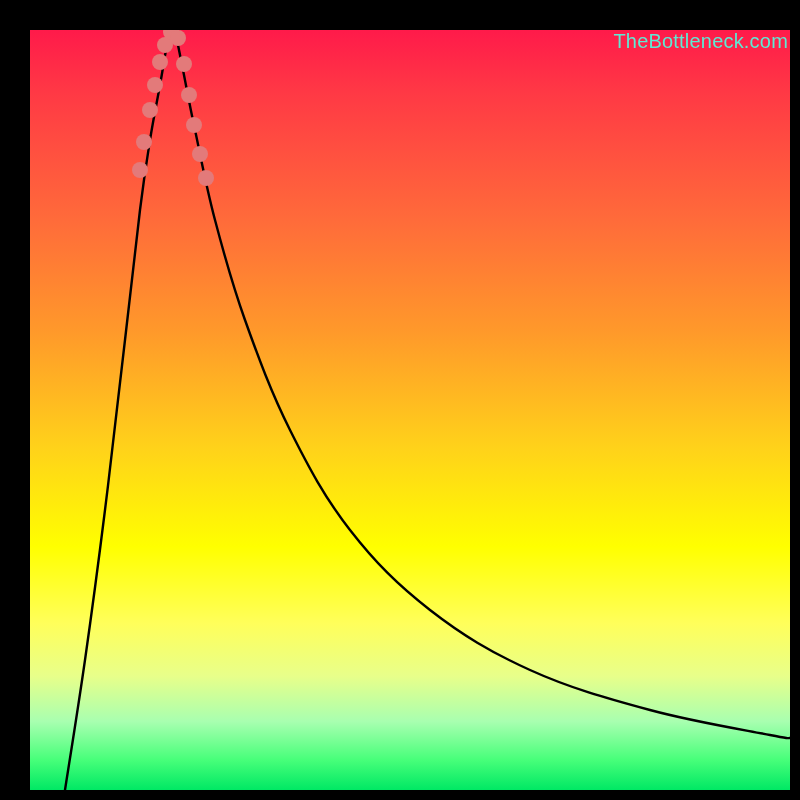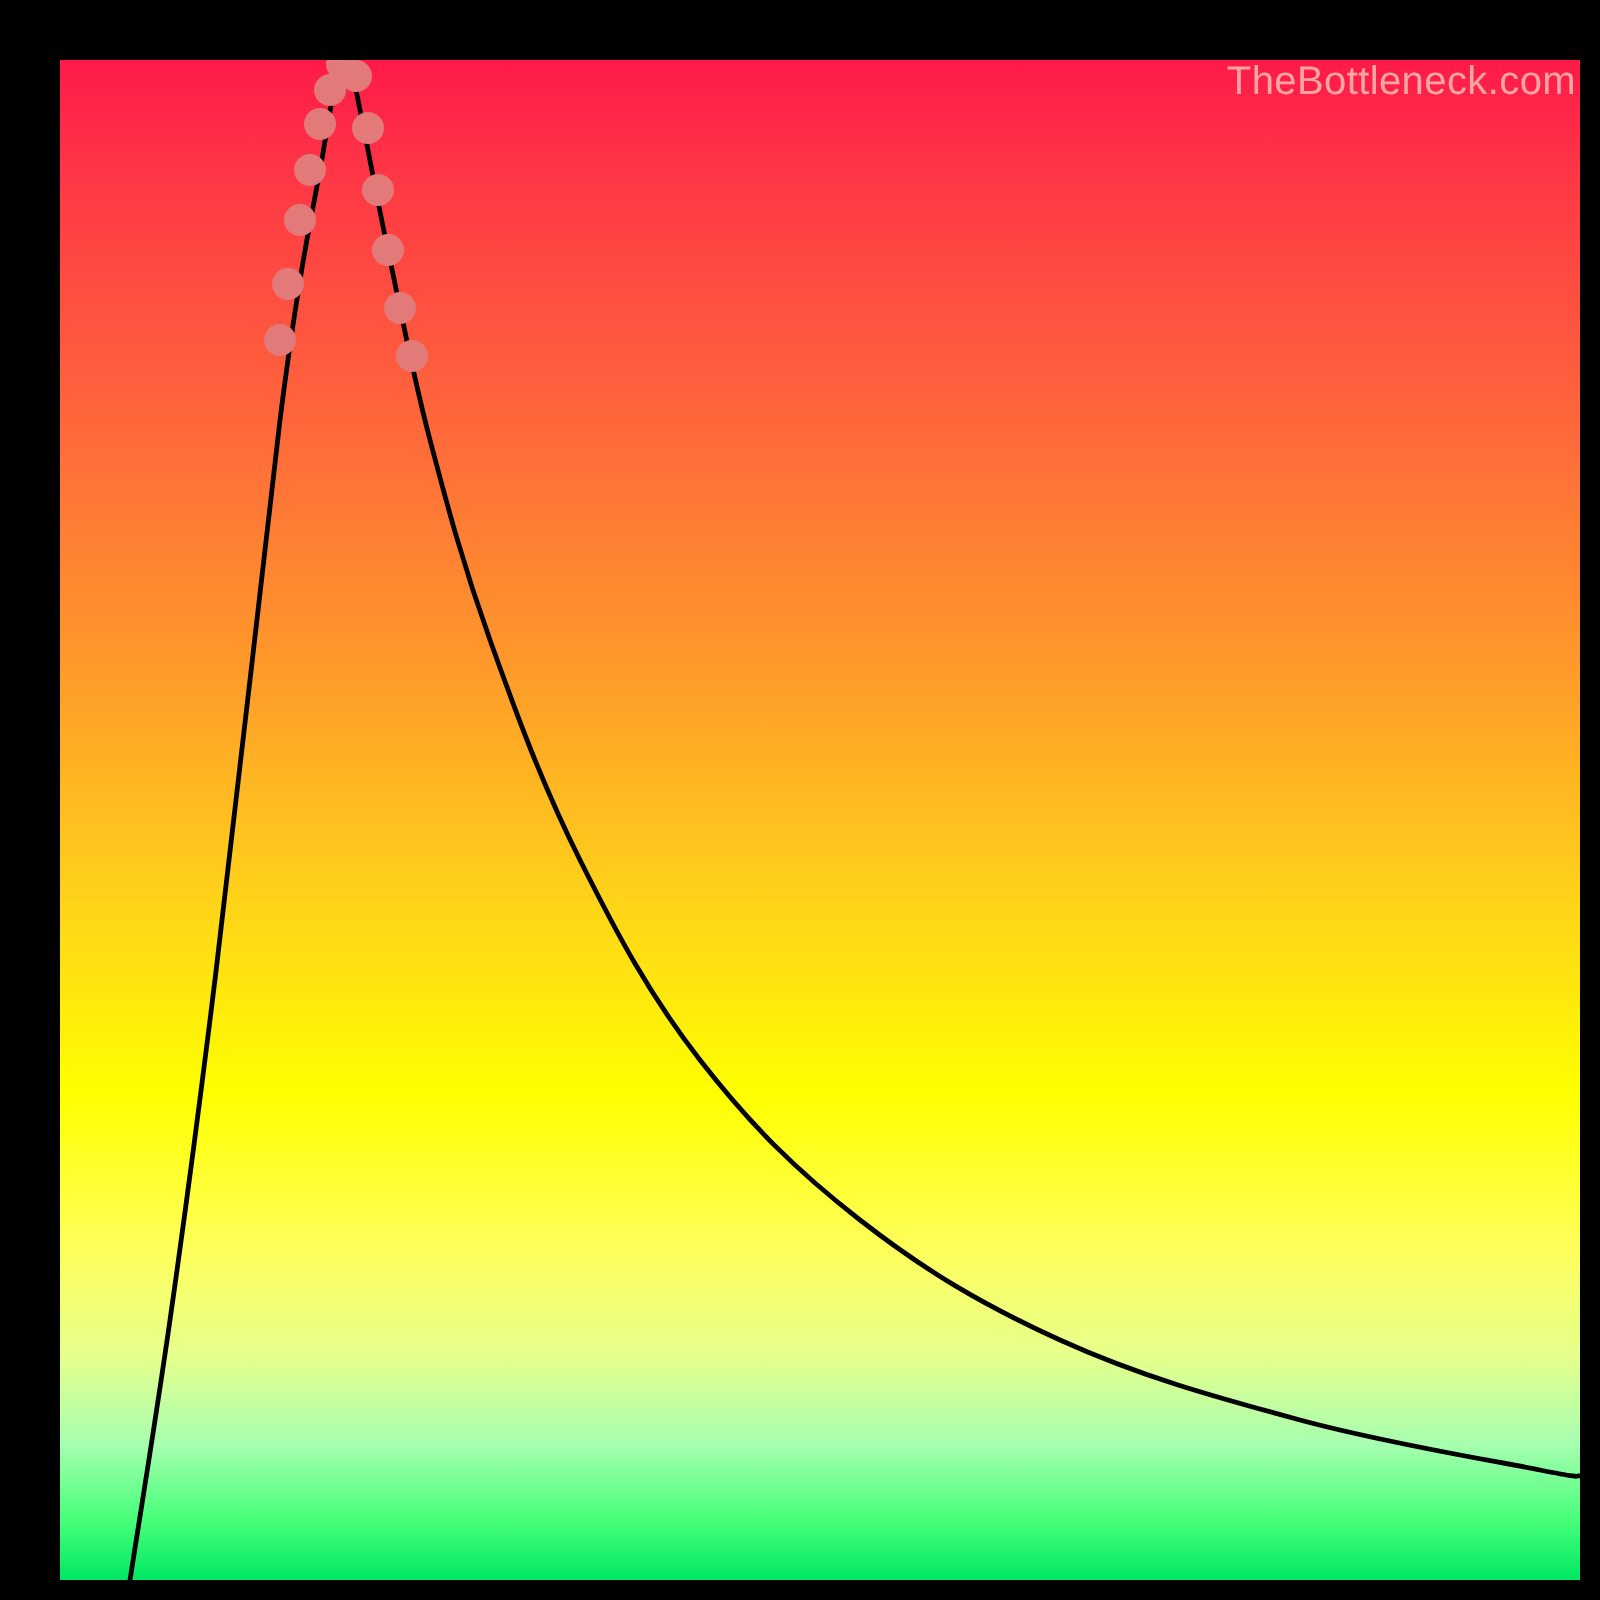--- a/index.html
+++ b/index.html
@@ -42,21 +42,21 @@
       #00e864 100%
     );
   }
   .watermark {
     position: absolute;
     top: 30px;
     right: 12px;
     font-family: Arial, sans-serif;
     font-size: 20px;
     font-weight: 500;
-    color: #fca5a5;
+    color: #5eead4;
     letter-spacing: 0.2px;
     pointer-events: none;
   }
   svg.curves {
     position: absolute;
     left: 0; top: 0;
     width: 100%;
     height: 100%;
   }
 </style>

